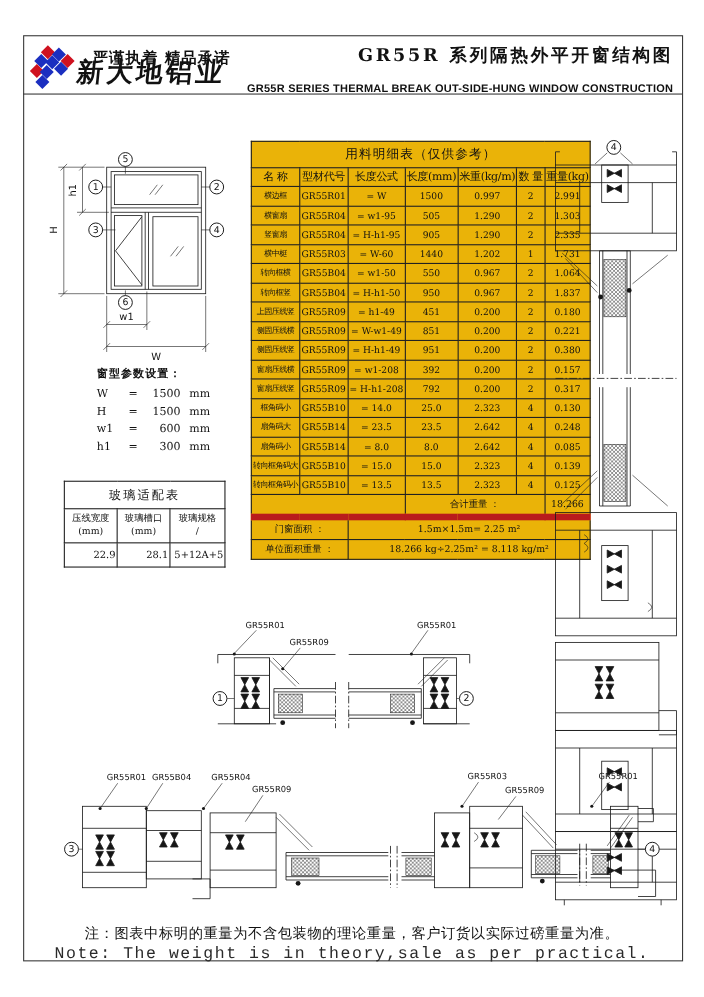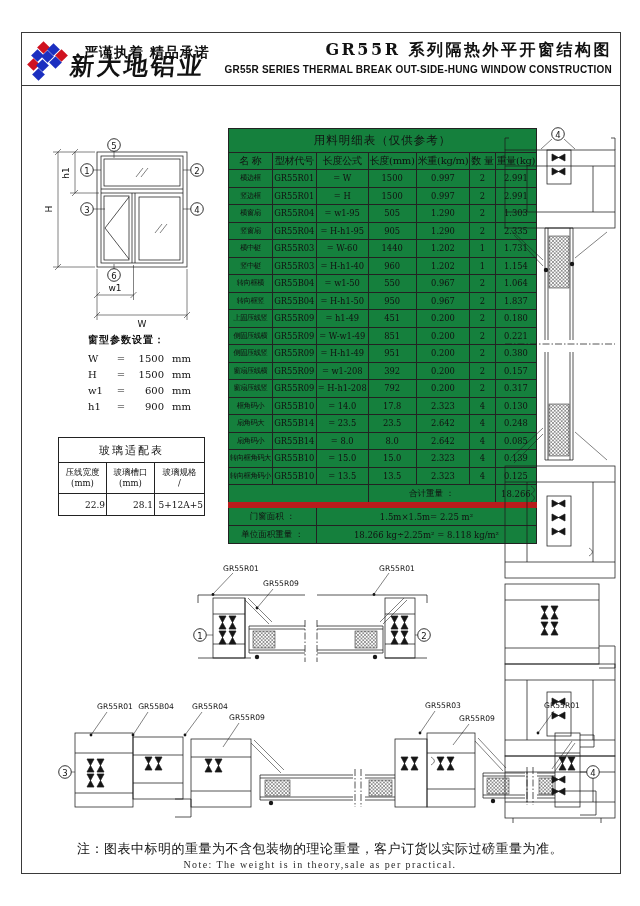--- a/index.html
+++ b/index.html
@@ -6,53 +6,53 @@
   #sheet{position:relative;width:640px;height:906px;background:#fff;overflow:hidden;
          font-family:"DejaVu Serif", serif;color:#111;}
   .abs{position:absolute;}
   #frame{left:21px;top:32px;width:598px;height:840px;border:1.2px solid #3a3a3a;}
   #hline{left:21px;top:85px;width:599px;height:0;border-top:1px solid #3a3a3a;}
 
   
   #slogan{left:84px;top:44px;font-size:14px;font-weight:bold;letter-spacing:1px;}
   #company{left:70px;top:50px;font-size:24px;font-weight:bold;transform:skewX(-6deg);letter-spacing:3px;}
   #title-cn{right:28px;top:40px;font-size:16px;font-weight:bold;letter-spacing:2.5px;text-align:right;}
-  #title-en{right:28px;top:64px;font-size:10px;font-weight:bold;font-family:"Liberation Sans",sans-serif;letter-spacing:0.2px;text-align:right;}
+  #title-en{right:28px;top:76px;font-size:10px;font-weight:bold;font-family:"Liberation Sans",sans-serif;letter-spacing:0.2px;text-align:right;}
 
   
   #params{left:88px;top:333px;font-size:10px;}
   #params .p-title{font-weight:bold;margin-bottom:6px;letter-spacing:1px;}
   #params .p-row{display:flex;margin:5px 0;}
   #params .p-name{width:24px;}
   #params .p-eq{width:18px;text-align:center;}
   #params .p-val{width:34px;text-align:right;padding-right:8px;}
   #params .p-unit{width:22px;}
 
   
   #glass{left:58px;top:437px;border-collapse:collapse;table-layout:fixed;border-radius:30px;}
   #glass td,#glass th{border:1px solid #222;text-align:center;font-weight:normal;}
   #glass .g-title{font-size:11px;letter-spacing:2px;height:22px;}
   #glass .g-head{font-size:8.5px;height:28px;line-height:1.25;}
   #glass .g-val{font-size:9px;height:19px;text-align:right;}
 
   
-  #mat{left:228px;top:128px;border-collapse:collapse;table-layout:fixed;background:#15803d;padding-left:20px;}
+  #mat{left:228px;top:128px;border-collapse:collapse;table-layout:fixed;background:#eab308;padding-left:20px;}
   #mat td,#mat th{border:1px solid #222;text-align:center;font-weight:normal;overflow:hidden;white-space:nowrap;}
   #mat .m-title{font-size:11.5px;letter-spacing:1px;height:21px;border-bottom:1.5px solid #222;}
   #mat thead th{font-size:10px;height:14px;letter-spacing:-0.3px;}
   #mat tbody td{font-size:8.3px;height:14.5px;}
   #mat tbody td:first-child{font-size:7.3px;letter-spacing:-0.5px;}
   #mat tfoot td{font-size:8.5px;height:15px;}
   #mat .sum-blank{border-left:1px solid #222;}
   #mat .sep{border-top:6px solid #b91c1c;}
 
   
   #note{left:21px;top:840px;width:598px;text-align:center;}
   #note .n-cn{font-size:13px;letter-spacing:0.5px;}
-  #note .n-en{font-size:10px;font-family:Liberation Serif, serif;letter-spacing:1.4px;color:#2a2a2a;margin-top:1px;}
+  #note .n-en{font-size:15px;font-family:Liberation Mono, monospace;letter-spacing:1.4px;color:#2a2a2a;margin-top:1px;}
 
   
   svg .ln{stroke:#1c1c1c;stroke-width:0.75;fill:none;}
   svg .thin{stroke:#1c1c1c;stroke-width:0.55;fill:none;}
   svg .fil{fill:#161616;stroke:none;}
   svg .cw{fill:#fff;stroke:#1c1c1c;stroke-width:0.9;}
   svg .ct{font:8.5px "DejaVu Sans",sans-serif;text-anchor:middle;dominant-baseline:central;fill:#111;}
   svg .lbl{font:7.6px "DejaVu Sans",sans-serif;text-anchor:middle;fill:#111;}
   svg .dim{font:9px "DejaVu Sans",sans-serif;fill:#111;text-anchor:middle;}
   svg .brk{stroke-dasharray:7 2 1.5 2;}
@@ -144,21 +144,21 @@
     </div>
     <div class="p-row">
       <span class="p-name">w1</span>
       <span class="p-eq">=</span>
       <span class="p-val">600</span>
       <span class="p-unit">mm</span>
     </div>
     <div class="p-row">
       <span class="p-name">h1</span>
       <span class="p-eq">=</span>
-      <span class="p-val">900</span>
+      <span class="p-val">300</span>
       <span class="p-unit">mm</span>
     </div>
   </div>
 
   <table class="abs" id="glass">
     <colgroup>
         <col style="width:48px">
         <col style="width:48px">
         <col style="width:50px">
       </colgroup>
@@ -216,29 +216,20 @@
         <tr>
           <td>横边框</td>
           <td>GR55R01</td>
           <td>= W</td>
           <td>1500</td>
           <td>0.997</td>
           <td>2</td>
           <td>2.991</td>
         </tr>
         <tr>
-          <td>竖边框</td>
-          <td>GR55R01</td>
-          <td>= H</td>
-          <td>1500</td>
-          <td>0.997</td>
-          <td>2</td>
-          <td>2.991</td>
-        </tr>
-        <tr>
           <td>横窗扇</td>
           <td>GR55R04</td>
           <td>= w1-95</td>
           <td>505</td>
           <td>1.290</td>
           <td>2</td>
           <td>1.303</td>
         </tr>
         <tr>
           <td>竖窗扇</td>
@@ -252,29 +243,20 @@
         <tr>
           <td>横中梃</td>
           <td>GR55R03</td>
           <td>= W-60</td>
           <td>1440</td>
           <td>1.202</td>
           <td>1</td>
           <td>1.731</td>
         </tr>
         <tr>
-          <td>竖中梃</td>
-          <td>GR55R03</td>
-          <td>= H-h1-40</td>
-          <td>960</td>
-          <td>1.202</td>
-          <td>1</td>
-          <td>1.154</td>
-        </tr>
-        <tr>
           <td>转向框横</td>
           <td>GR55B04</td>
           <td>= w1-50</td>
           <td>550</td>
           <td>0.967</td>
           <td>2</td>
           <td>1.064</td>
         </tr>
         <tr>
           <td>转向框竖</td>
@@ -327,21 +309,21 @@
           <td>= H-h1-208</td>
           <td>792</td>
           <td>0.200</td>
           <td>2</td>
           <td>0.317</td>
         </tr>
         <tr>
           <td>框角码小</td>
           <td>GR55B10</td>
           <td>= 14.0</td>
-          <td>17.8</td>
+          <td>25.0</td>
           <td>2.323</td>
           <td>4</td>
           <td>0.130</td>
         </tr>
         <tr>
           <td>扇角码大</td>
           <td>GR55B14</td>
           <td>= 23.5</td>
           <td>23.5</td>
           <td>2.642</td>

